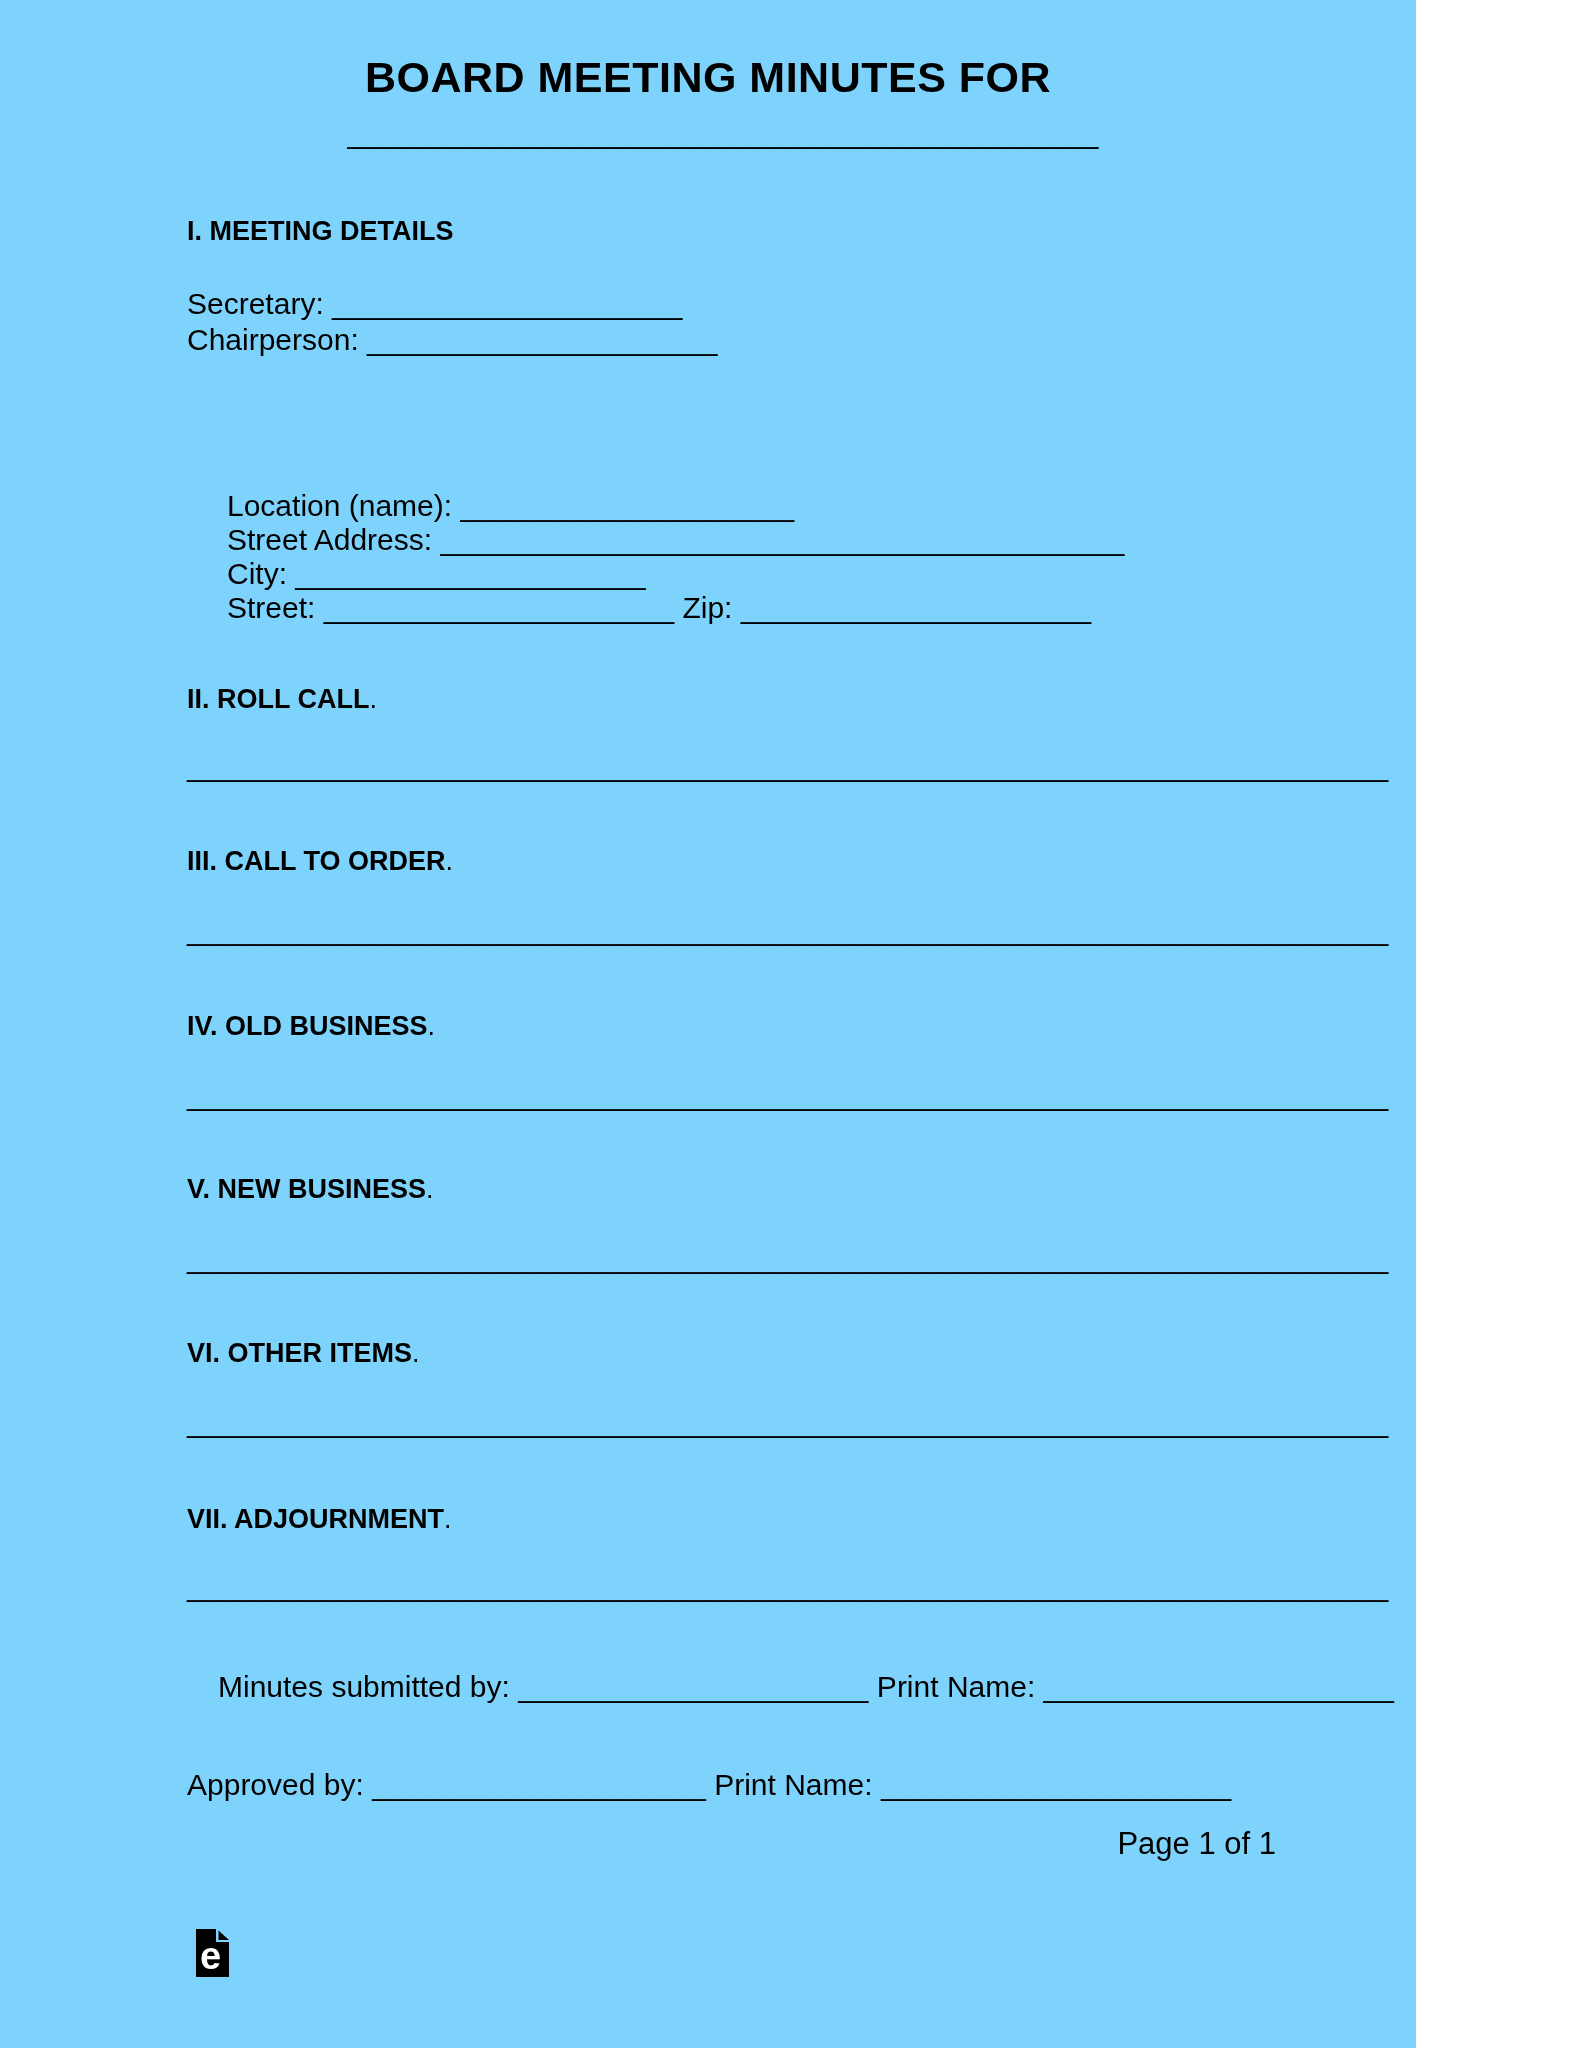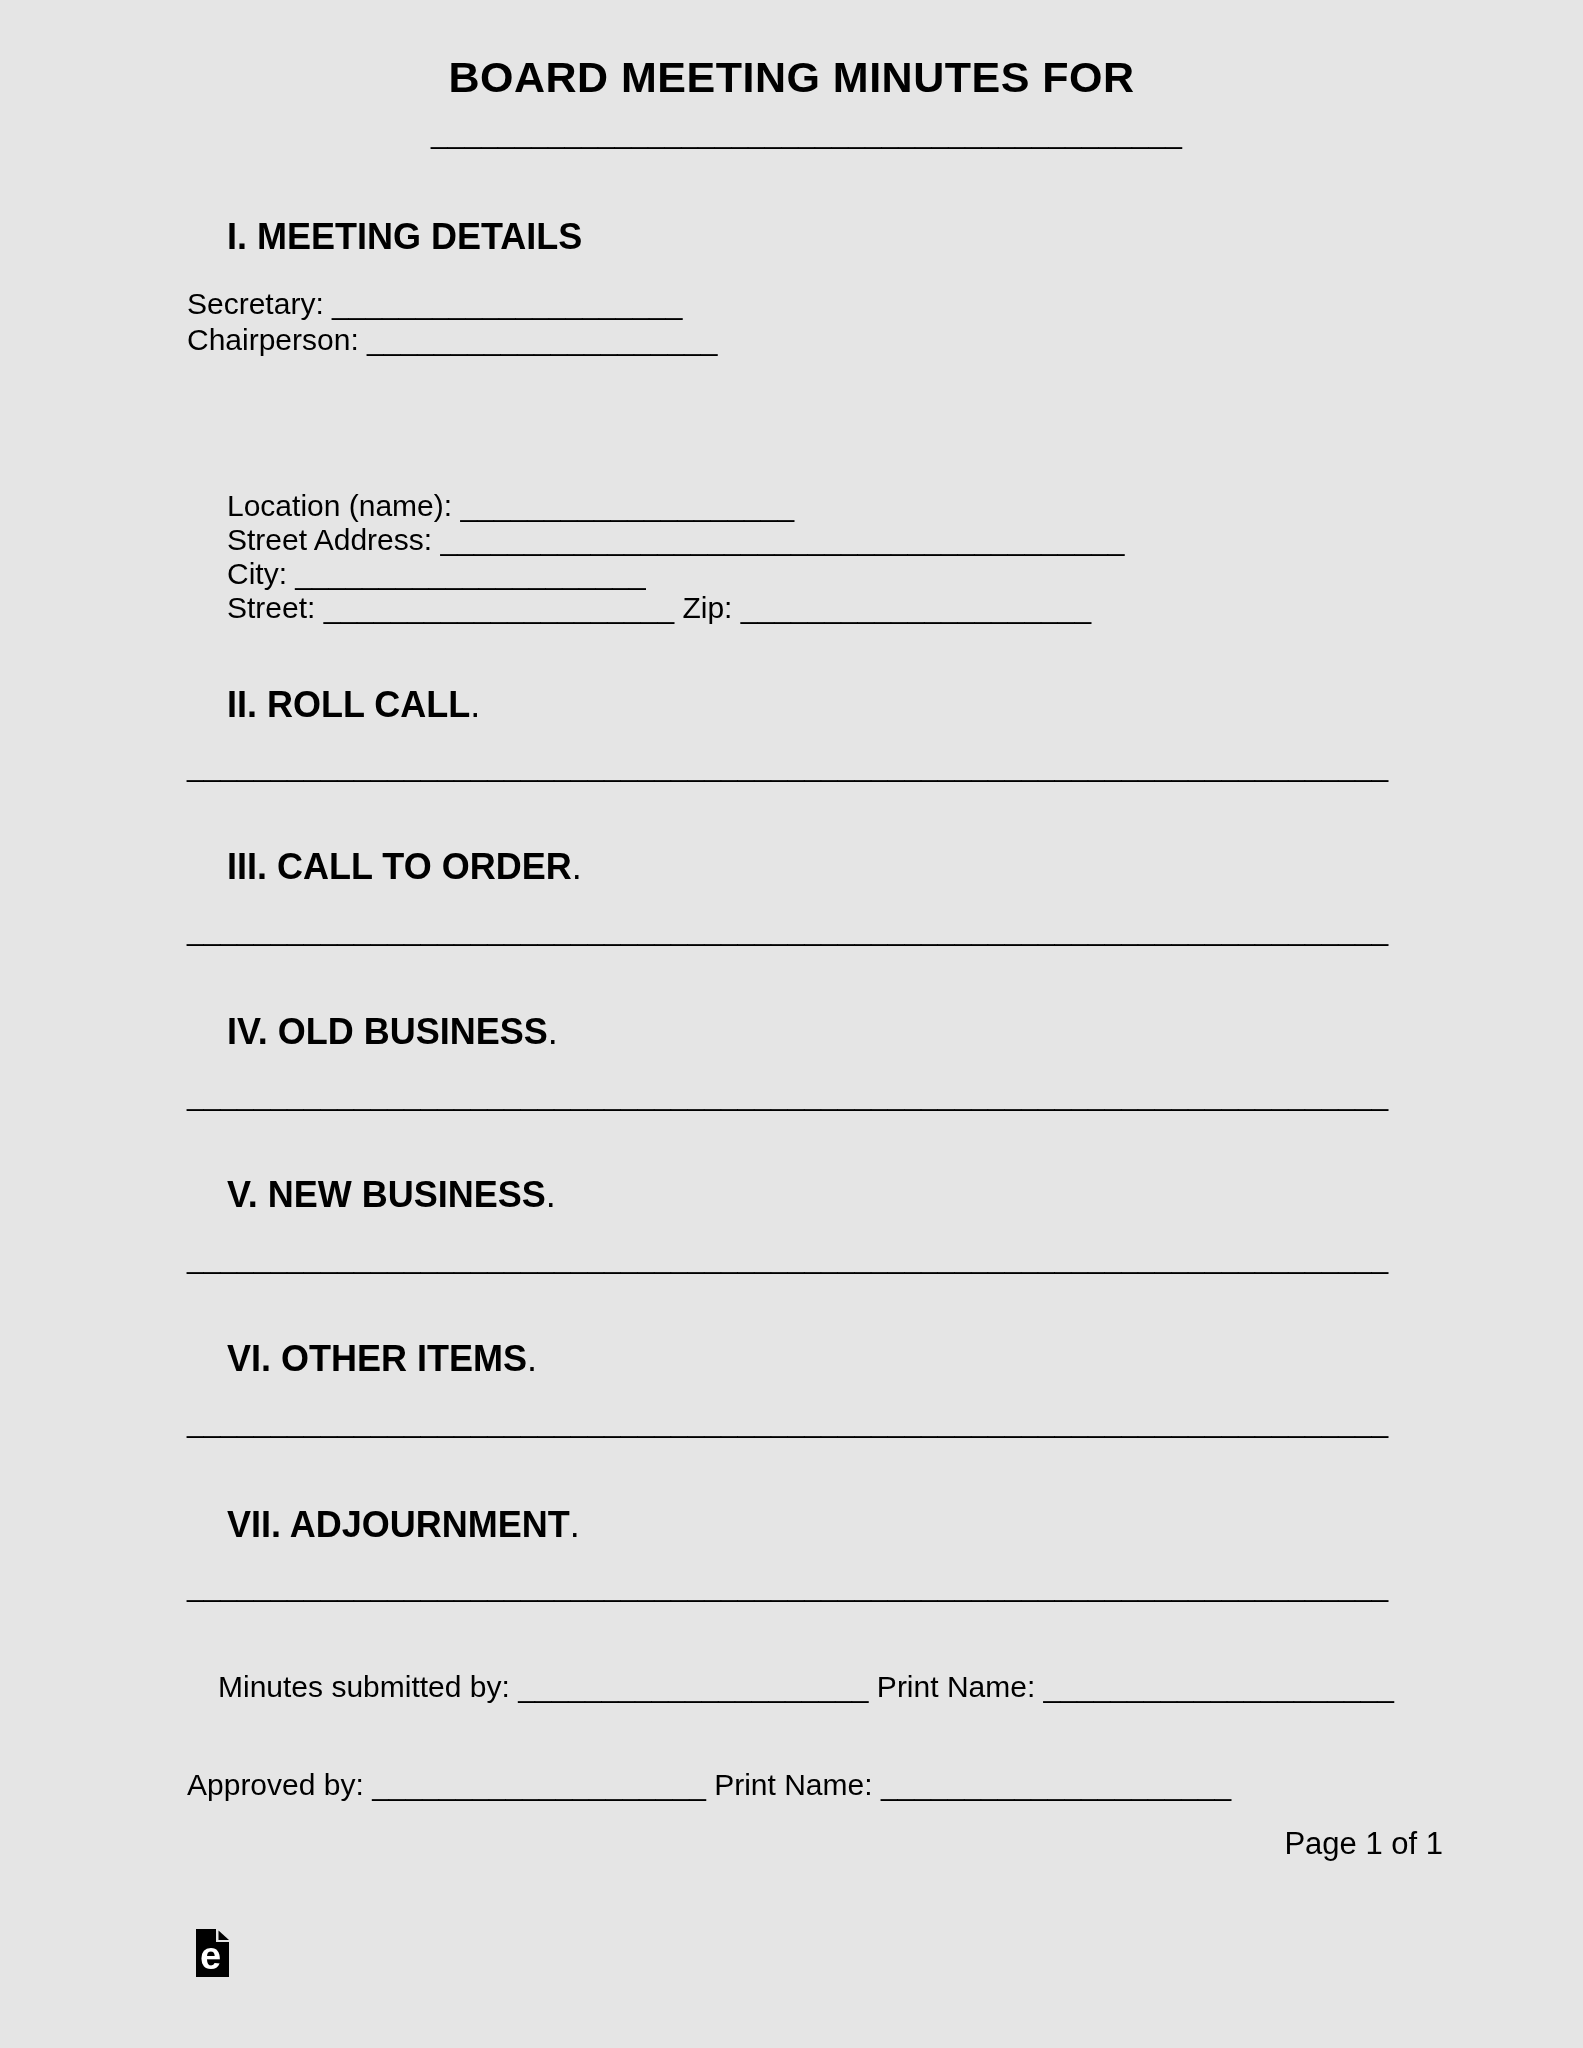--- a/index.html
+++ b/index.html
@@ -2,23 +2,23 @@
 <html><head>
 <meta charset="utf-8">
 <style>
   html, body {
     margin: 0;
     padding: 0;
     background: #ffffff;
   }
   .page {
     position: relative;
-    width: 1583px;
+    width: 1416px;
     height: 2048px;
-    background: #e5e5e5;
+    background: #7dd3fc;
     font-family: "Liberation Sans", sans-serif;
     font-size: 30px;
     color: #000000;
     overflow: hidden;
   }
   .abs { position: absolute; left: 187px; white-space: nowrap; }
   .doc-title {
     position: absolute;
     left: 0; top: 53px;
     width: 100%;
@@ -30,24 +30,23 @@
   }
   .title-blank {
     position: absolute;
     left: 0; top: 116px;
     width: 100%;
     text-align: center;
     white-space: nowrap;
     margin-left: 15px;
   }
   .heading {
-    font-size: 36px;
+    font-size: 27px;
     font-weight: bold;
     white-space: nowrap;
-    margin-left: 40px;
   }
   .heading .dot { font-weight: normal; }
   .block-people   { top: 286px; line-height: 36px; }
   .block-datetime { top: 381px; line-height: 39px; }
   .block-address  { top: 489px; line-height: 34px; margin-left: 40px; }
   .pos-details    { top: 216px; }
   .pos-sec-2h { top: 684px; }  .pos-sec-2l { top: 749px; }
   .pos-sec-3h { top: 846px; }  .pos-sec-3l { top: 913px; }
   .pos-sec-4h { top: 1011px; } .pos-sec-4l { top: 1078px; }
   .pos-sec-5h { top: 1174px; } .pos-sec-5l { top: 1241px; }

